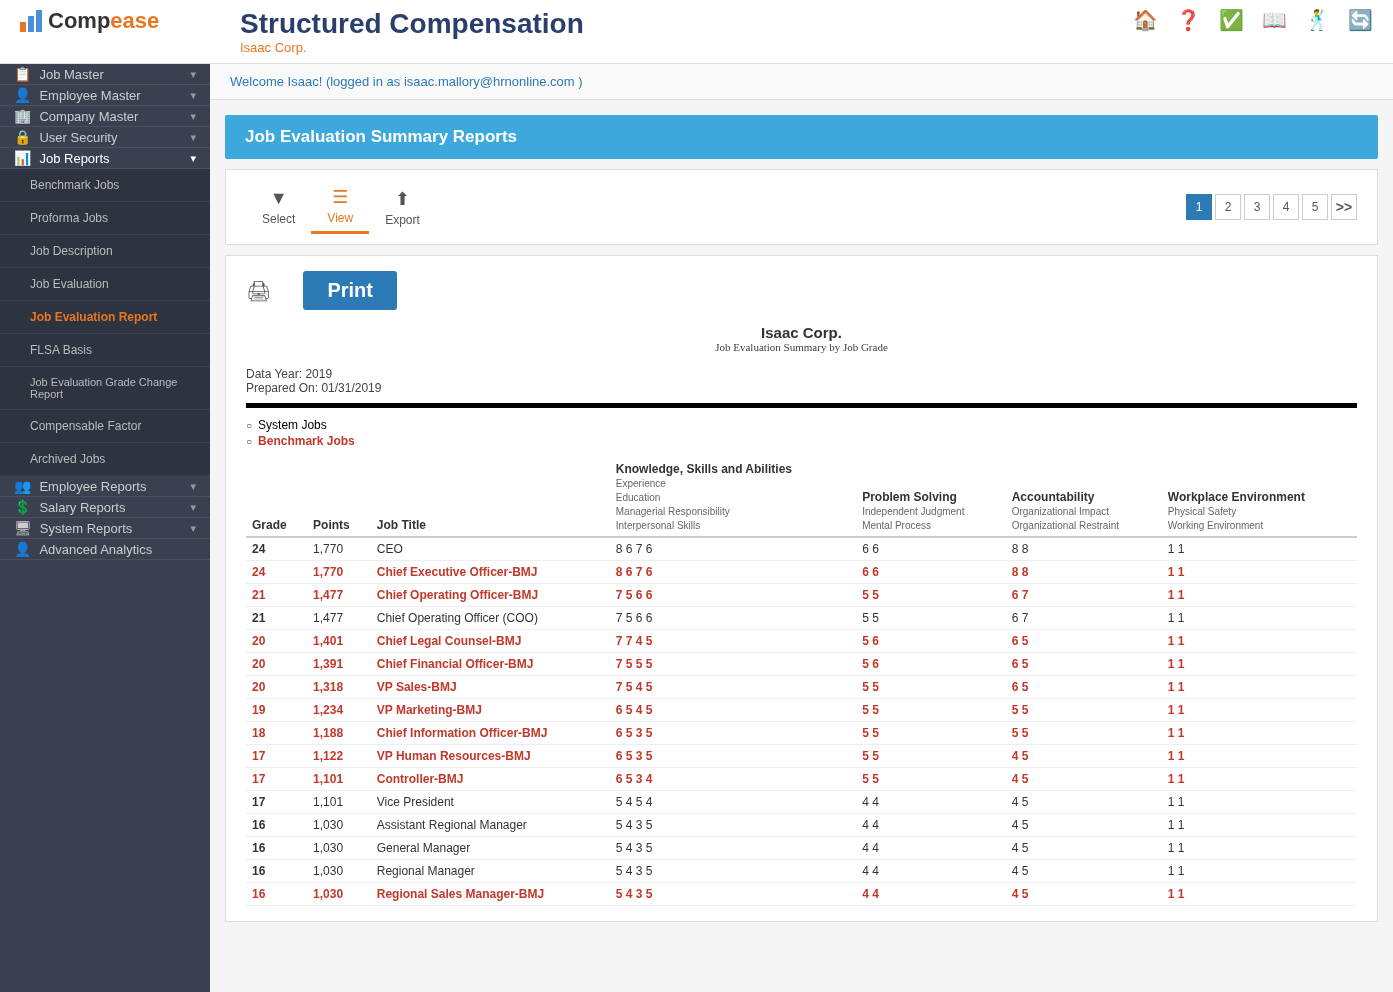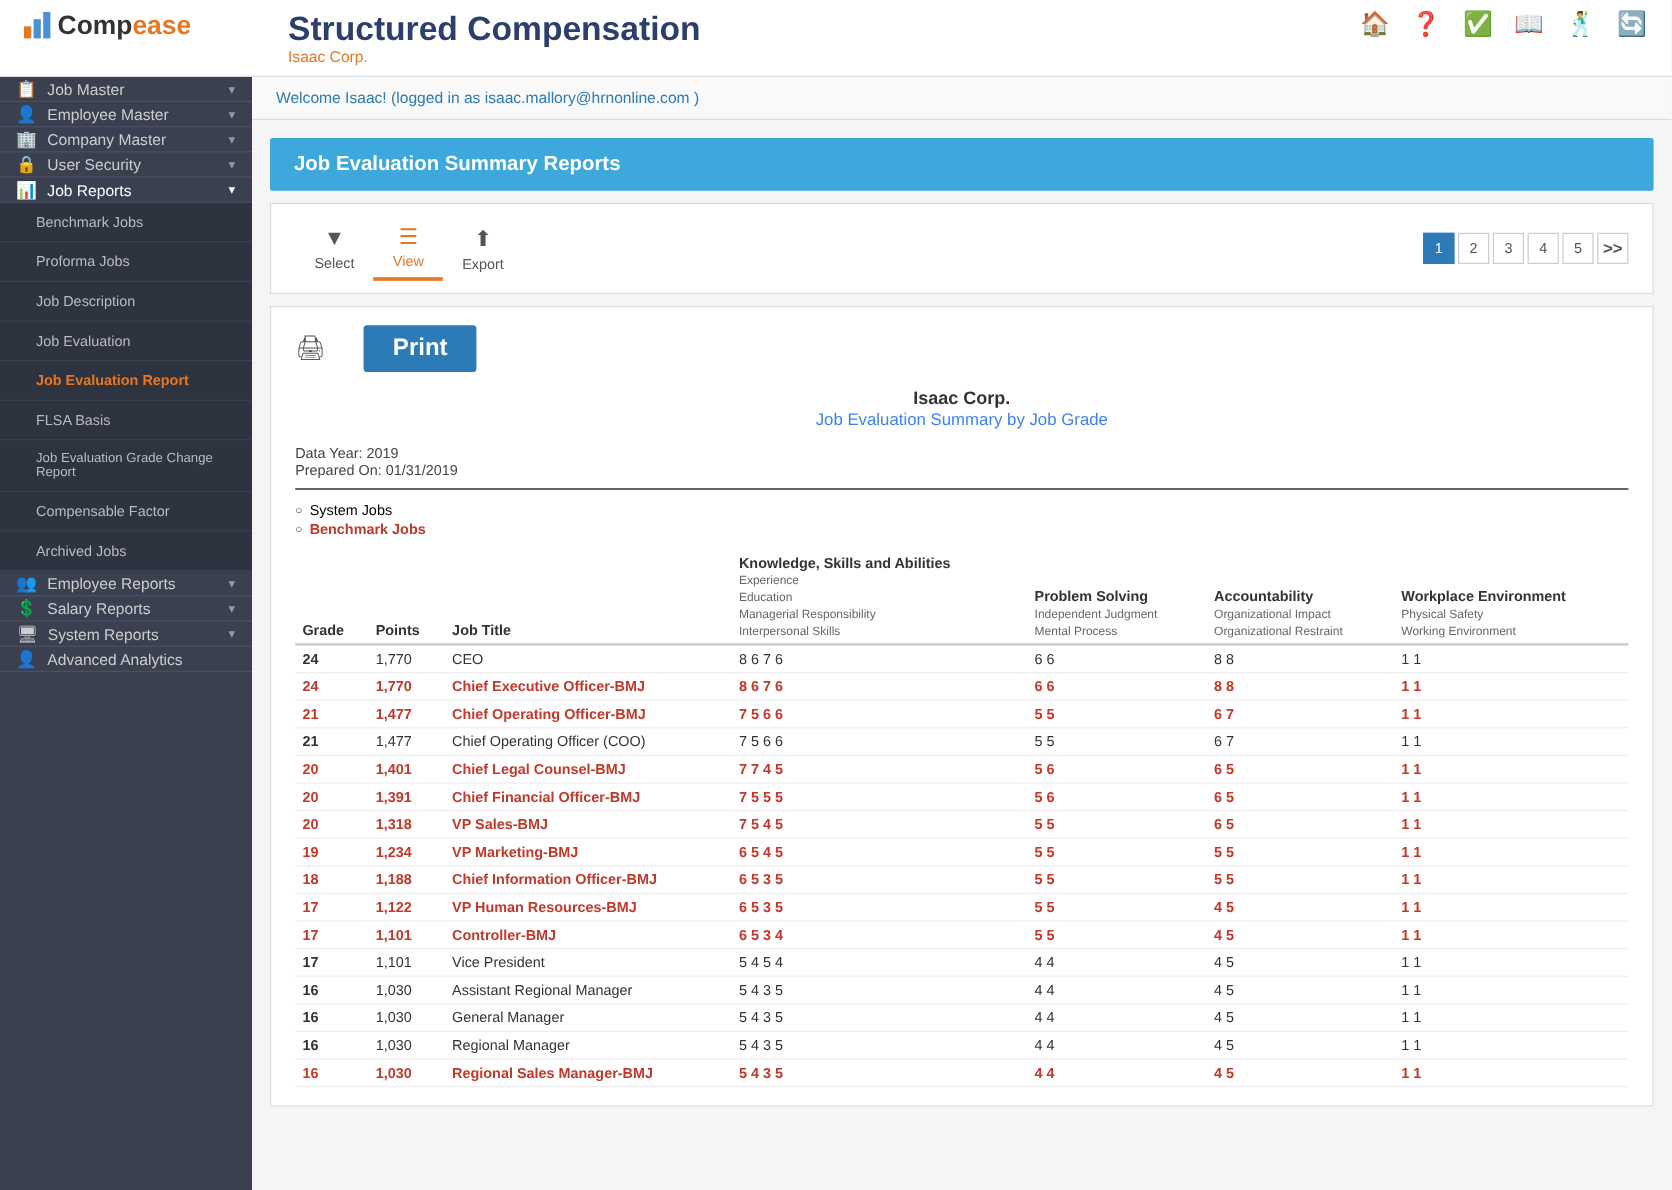--- a/index.html
+++ b/index.html
@@ -216,30 +216,31 @@
     .report-title {
       text-align: center;
       margin-bottom: 14px;
     }
     .report-title .company-name {
       font-size: 15px;
       font-weight: bold;
       color: #333;
     }
     .report-title .report-subtitle {
-      font-size: 14px;
-      color: #3b82f6;
+      font-size: 11px;
+      color: #404040;
+      font-family: Liberation Serif, serif;
     }
 
     
     .meta-info {
       font-size: 12px;
       color: #444;
       margin-bottom: 10px;
-      border-bottom: 1px solid #000000;
+      border-bottom: 5px solid #000000;
       padding-bottom: 8px;
     }
 
     
     .legend {
       margin-bottom: 10px;
       font-size: 12px;
     }
     .legend-item {
       display: flex;

